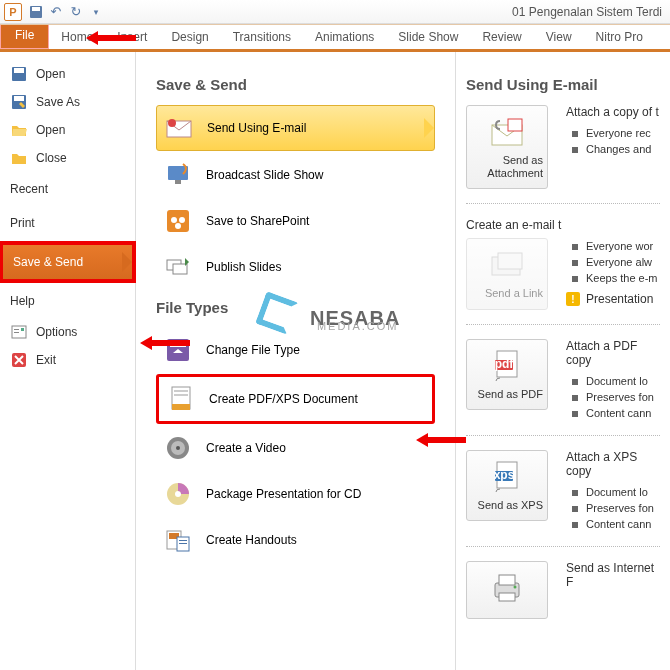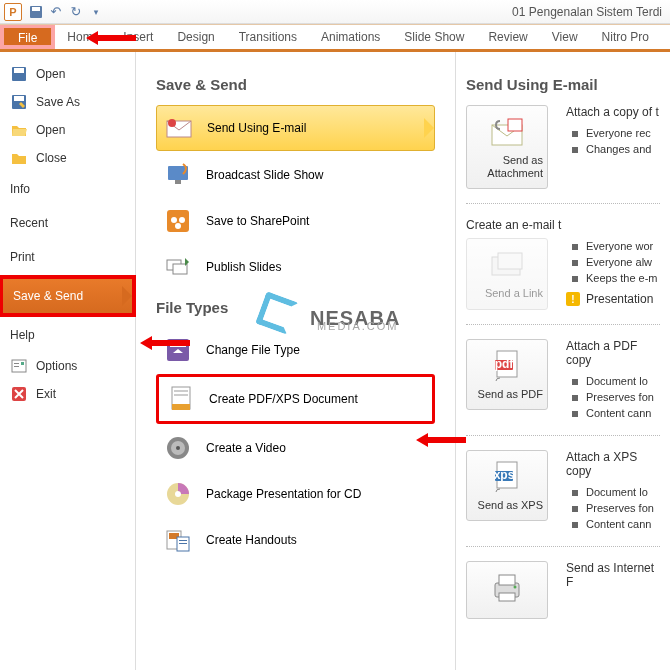--- a/index.html
+++ b/index.html
@@ -4,21 +4,21 @@
 <style>
 *{margin:0;padding:0;box-sizing:border-box;font-family:"Segoe UI",Tahoma,sans-serif;font-size:12px}
 body{width:670px;height:670px;overflow:hidden;background:#fff;position:relative}
 .titlebar{height:24px;background:linear-gradient(#fff,#f5f5f5);border-bottom:1px solid #ddd;display:flex;align-items:center;padding:0 4px}
 .app-icon{width:18px;height:18px;background:#fff;border:1px solid #d47a2a;border-radius:2px;display:flex;align-items:center;justify-content:center;color:#d47a2a;font-weight:bold;font-size:11px;margin-right:4px}
 .qat-icon{width:16px;height:16px;margin:0 2px;display:flex;align-items:center;justify-content:center;color:#5b7ca8;font-size:13px}
 .doc-title{flex:1;text-align:right;color:#555;padding-right:4px;font-size:12px}
 .ribbon{height:28px;background:#fff;display:flex;align-items:stretch;border-bottom:3px solid #d47a2a;position:relative}
 .ribbon::before{content:"";position:absolute;top:0;left:0;right:0;height:1px;background:#e5c8a8}
 .tab{padding:6px 12px;color:#555;cursor:pointer;font-size:12px}
-.tab.file{background:#d66a1f;color:#fff;border:4px solid #fca5a5;padding:3px 14px;font-weight:normal}
+.tab.file{background:#d66a1f;color:#fff;border:1px solid #fca5a5;padding:3px 14px;font-weight:normal}
 .arrow-to-file{position:absolute;top:28px;left:88px;width:50px;height:20px;pointer-events:none}
 .main{display:flex;height:618px}
 .sidebar{width:136px;background:#fff;border-right:1px solid #ddd;padding-top:8px}
 .sb-item{display:flex;align-items:center;padding:6px 10px;cursor:pointer;color:#333}
 .sb-icon{width:18px;height:16px;margin-right:8px;display:flex;align-items:center;justify-content:center}
 .sb-item.noicon{padding:10px 10px}
 .sb-item.selected{background:linear-gradient(#e87a2a,#d66a1f);color:#fff;position:relative;border:3px solid #e00;box-shadow:0 0 0 1px #e00;margin:2px 0}
 .sb-item.selected::after{content:"";position:absolute;right:-10px;top:50%;margin-top:-10px;border:10px solid transparent;border-left-color:#d66a1f}
 .middle{width:320px;padding:14px 20px;border-right:1px solid #ddd}
 .section-title{font-size:15px;font-weight:bold;color:#555;margin:10px 0 12px 0}
@@ -114,23 +114,20 @@
       </div>
     <div class="sb-item">
         <span class="sb-icon">
           <svg width="16" height="16">
             <path d="M1 4h5l2 2h7v8H1z" fill="#f5c040"></path>
           </svg>
         </span>
         <span>Close</span>
       </div>
     <div class="sb-item noicon">
-        <span>Info</span>
-      </div>
-    <div class="sb-item noicon">
         <span>Recent</span>
       </div>
     <div class="sb-item noicon">
         <span>Print</span>
       </div>
     <div class="sb-item noicon selected">
         <span>Save &amp; Send</span>
       </div>
     <div class="sb-item noicon">
         <span>Help</span>

